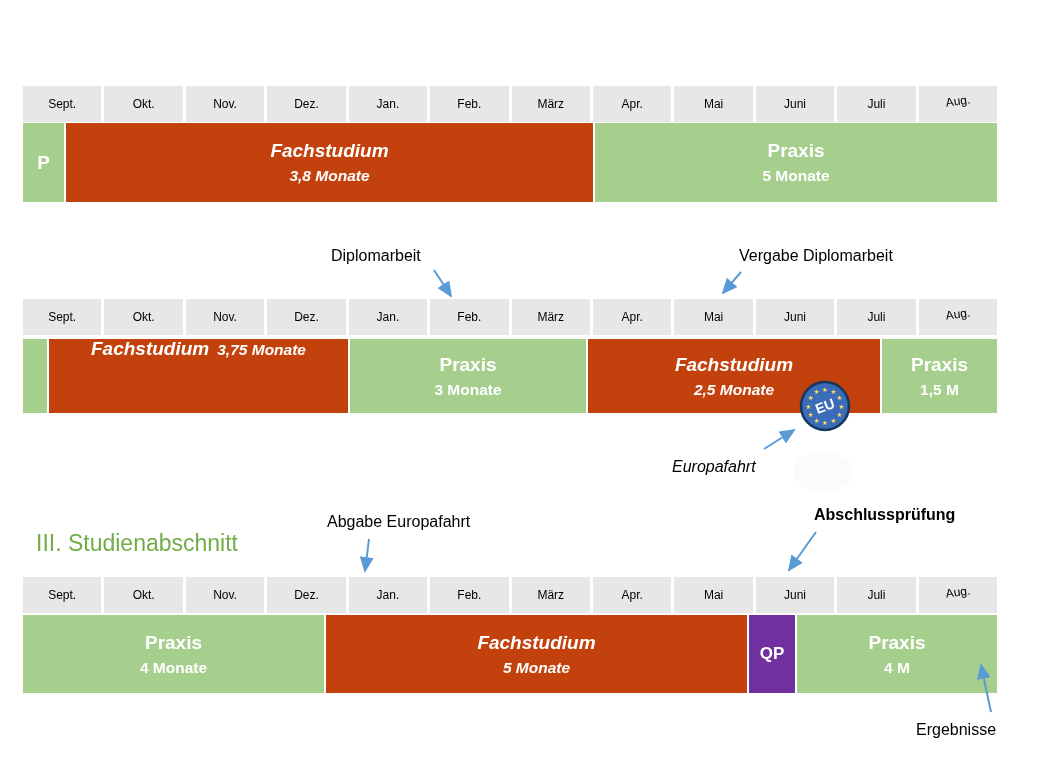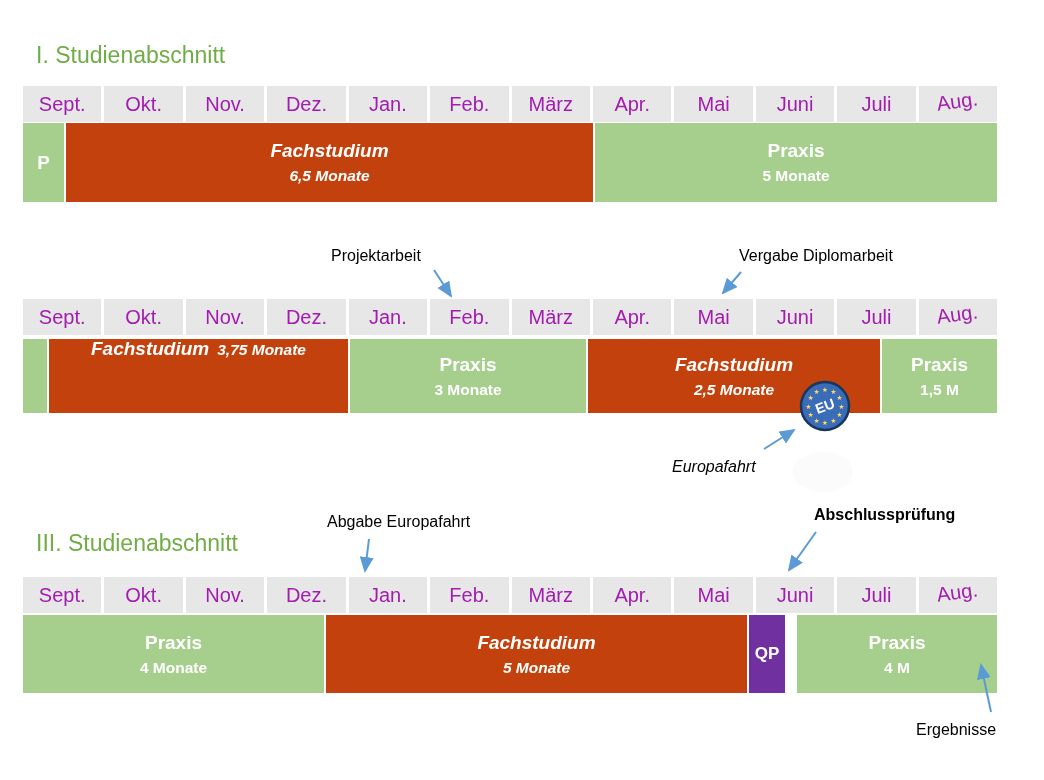--- a/index.html
+++ b/index.html
@@ -24,22 +24,22 @@
     position: absolute;
     left: 23px;
     width: 974px;
     height: 36px;
     display: flex;
     gap: 3px;
   }
   .mcell {
     flex: 1 1 0;
     background: #E8E7E7;
-    color: #a21caf;
-    font-size: 20px;
+    color: #000000;
+    font-size: 12px;
     display: flex;
     align-items: center;
     justify-content: center;
     white-space: nowrap;
   }
   .mcell.aug span { display: inline-block; transform: rotate(-8deg) translateY(-3px); }
   .bar-row {
     position: absolute;
     left: 23px;
     width: 974px;
@@ -83,21 +83,20 @@
     border-radius: 50%;
   }
 </style>
 </head>
 <body>
 
 <div class="canvas">
 
   <div class="smudge"></div>
 
-  <div class="section-title" style="top:42px;">I. Studienabschnitt</div>
 
   <div class="months-row" style="top:86px;">
     <div class="mcell">Sept.</div>
     <div class="mcell">Okt.</div>
     <div class="mcell">Nov.</div>
     <div class="mcell">Dez.</div>
     <div class="mcell">Jan.</div>
     <div class="mcell">Feb.</div>
     <div class="mcell">März</div>
     <div class="mcell">Apr.</div>
@@ -108,29 +107,29 @@
         <span>Aug.</span>
       </div>
   </div>
 
   <div class="bar-row" style="top:123px;height:79px;">
     <div class="seg green" style="left:0;width:41px;">
       <div class="lbl">P</div>
     </div>
     <div class="seg blue" style="left:43px;width:527px;">
       <div class="lbl">Fachstudium</div>
-      <div class="sub">6,5 Monate</div>
+      <div class="sub">3,8 Monate</div>
     </div>
     <div class="seg green" style="left:572px;width:402px;">
       <div class="lbl">Praxis</div>
       <div class="sub">5 Monate</div>
     </div>
   </div>
 
-  <div class="annotation" style="left:331px;top:247px;">Projektarbeit</div>
+  <div class="annotation" style="left:331px;top:247px;">Diplomarbeit</div>
   <div class="annotation" style="left:739px;top:247px;">Vergabe Diplomarbeit</div>
 
 
   <div class="months-row" style="top:299px;">
     <div class="mcell">Sept.</div>
     <div class="mcell">Okt.</div>
     <div class="mcell">Nov.</div>
     <div class="mcell">Dez.</div>
     <div class="mcell">Jan.</div>
     <div class="mcell">Feb.</div>
@@ -190,21 +189,21 @@
 
   <div class="bar-row" style="top:615px;height:78px;">
     <div class="seg green" style="left:0;width:301px;">
       <div class="lbl">Praxis</div>
       <div class="sub">4 Monate</div>
     </div>
     <div class="seg blue" style="left:303px;width:421px;">
       <div class="lbl">Fachstudium</div>
       <div class="sub">5 Monate</div>
     </div>
-    <div class="seg purple" style="left:726px;width:36px;">
+    <div class="seg purple" style="left:726px;width:46px;">
       <div class="sub" style="font-size:17px;">QP</div>
     </div>
     <div class="seg green" style="left:774px;width:200px;">
       <div class="lbl">Praxis</div>
       <div class="sub">4 M</div>
     </div>
   </div>
 
   <div class="annotation" style="left:916px;top:721px;">Ergebnisse</div>
 

